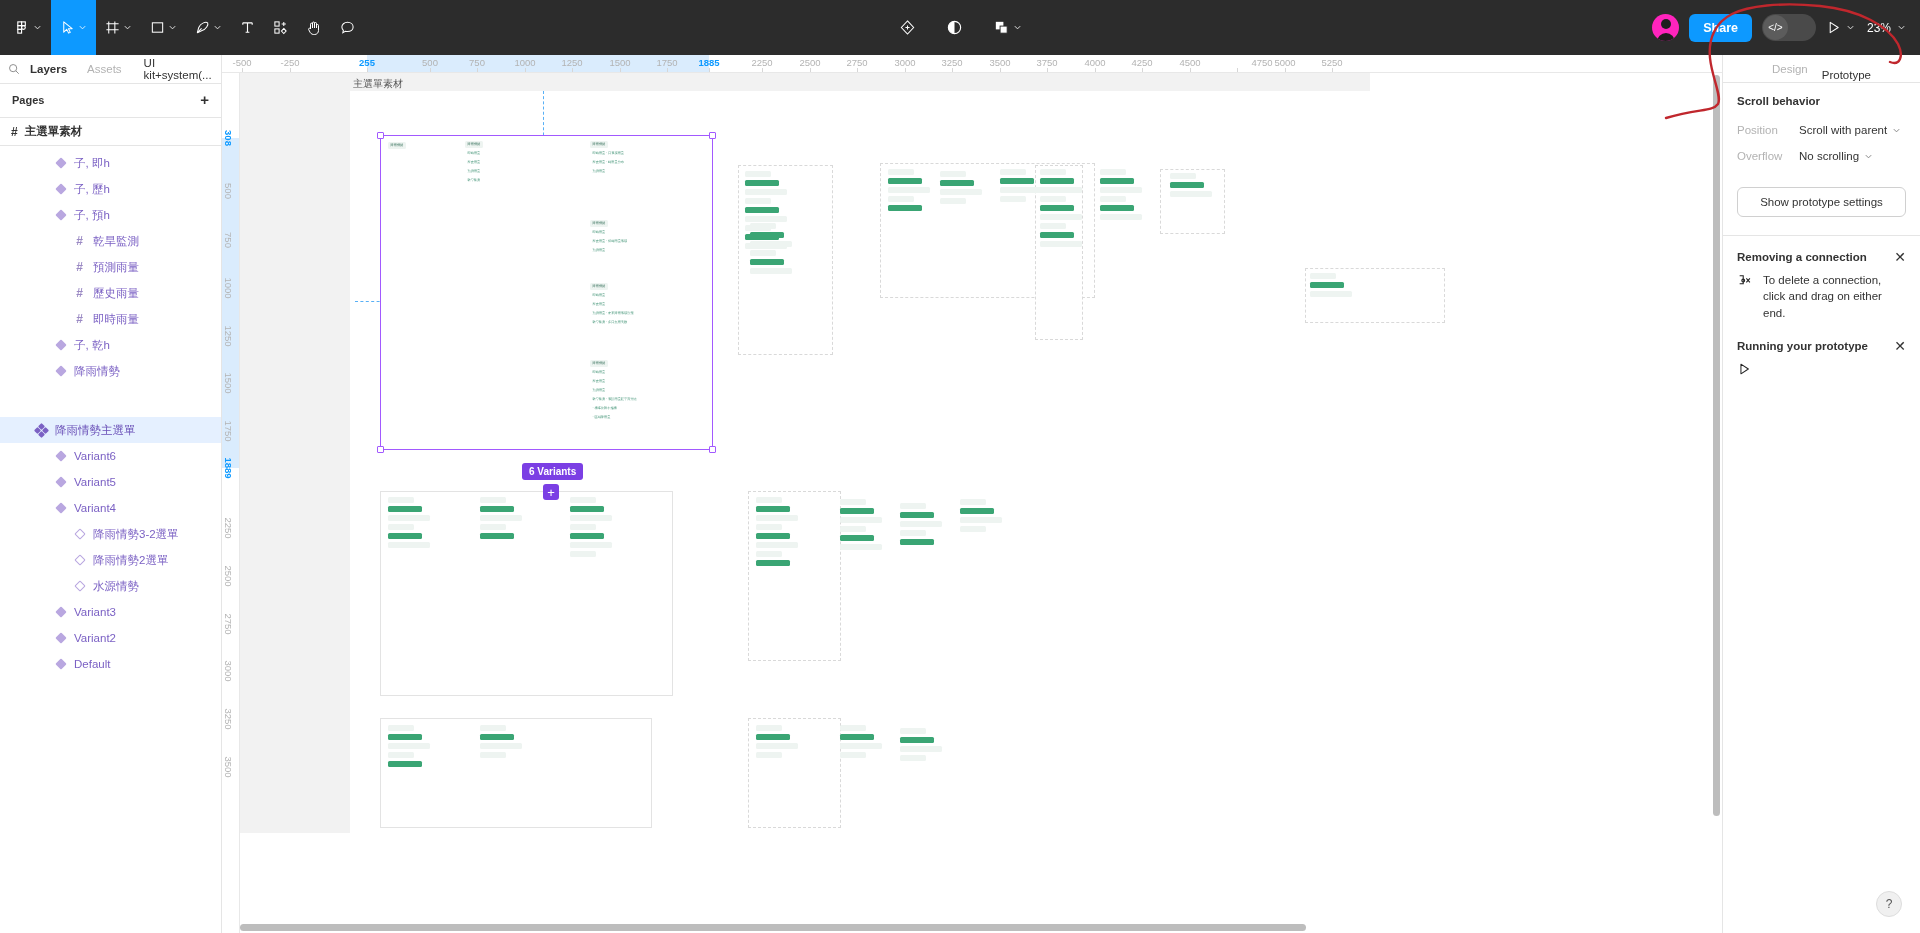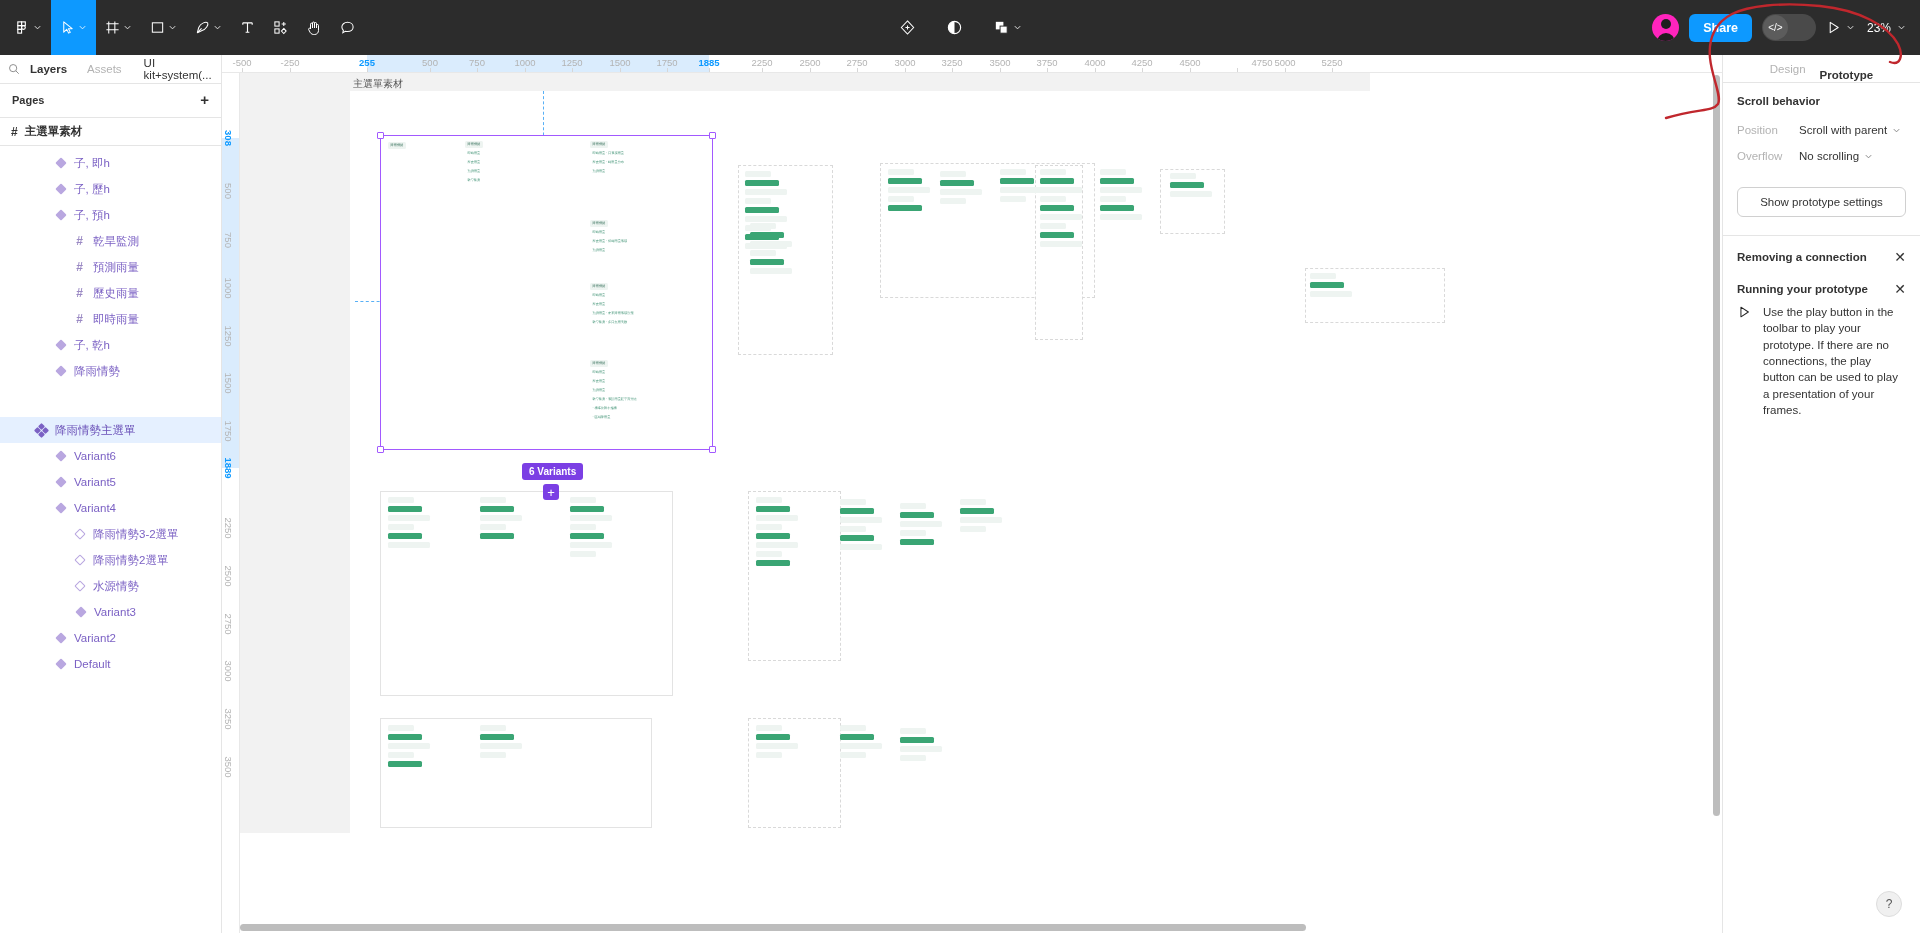--- a/index.html
+++ b/index.html
@@ -205,21 +205,21 @@
   #right-panel {
     position:absolute; top:55px; right:0; width:198px; height:878px;
     background:#fff; border-left:1px solid #e5e5e5; z-index:30;
     font-size:11.5px; color:#333;
   }
   .rp-tabs {
     height:28px; display:flex; align-items:center; gap:14px;
     padding: 0 14px; border-bottom:1px solid #e5e5e5;justify-content:center;
   }
   .rp-tab { color:#b3b3b3; cursor:pointer; }
-  .rp-tab.active { color:#333; font-weight:700;margin-top:13px; }
+  .rp-tab.active { color:#333; font-weight:400;margin-top:13px; }
   .rp-section { padding: 12px 14px 4px 14px; }
   .rp-title { font-weight:700; font-size:11.5px; margin-bottom:10px; }
   .rp-row { display:flex; align-items:center; height:26px; }
   .rp-label { width:62px; color:#b3b3b3; font-size:11.5px; }
   .rp-value { color:#333; display:flex; align-items:center; gap:5px; cursor:pointer; }
   .rp-divider { height:1px; background:#e5e5e5; margin: 10px 0 0 0; }
   .proto-btn {
     margin: 14px 14px 0 14px; height:30px; width: calc(100% - 28px);
     border:1px solid #d0d0d0; border-radius:6px; background:#fff;
     font-size:11.5px; color:#333; cursor:pointer; font-family:inherit;
@@ -514,21 +514,21 @@
           <span class="diamond hollow"></span>
         </span>
         <span>降雨情勢2選單</span>
       </div>
       <div class="layer-row" style="padding-left: 73px;">
         <span class="ico">
           <span class="diamond hollow"></span>
         </span>
         <span>水源情勢</span>
       </div>
-      <div class="layer-row" style="padding-left: 74px;">
+      <div class="layer-row" style="padding-left: 54px;">
         <span class="ico">
           <span class="diamond"></span>
         </span>
         <span>Variant3</span>
       </div>
       <div class="layer-row" style="padding-left: 54px;">
         <span class="ico">
           <span class="diamond"></span>
         </span>
         <span>Variant2</span>
@@ -824,35 +824,44 @@
   <button class="proto-btn">Show prototype settings</button>
 
   <div class="rp-divider" style="margin-top:18px"></div>
 
   
   <div style="margin-top:14px">
     <div class="tip-head">
       <span>Removing a connection</span>
       <span class="tip-close">✕</span>
     </div>
+    <div class="tip-body">
+      <span class="tip-ico">
+        <svg width="16" height="16" viewBox="0 0 18 18">
+          <path d="M3 3 H7 V12 H3" fill="none" stroke="#222" stroke-width="1.2"></path>
+          <circle cx="7" cy="8.5" r="1.6" fill="none" stroke="#222" stroke-width="1.2"></circle>
+          <path d="M10.5 6 L14.5 10.5 M14.5 6 L10.5 10.5" stroke="#222" stroke-width="1.2"></path>
+        </svg>
+      </span>
+      <span class="tip-text">To delete a connection, click and drag on either end.</span>
+    </div>
   </div>
 
   
   <div style="margin-top:18px">
     <div class="tip-head">
       <span>Running your prototype</span>
       <span class="tip-close">✕</span>
     </div>
     <div class="tip-body" style="margin-top:8px">
       <span class="tip-ico">
         <svg width="14" height="14" viewBox="0 0 16 16">
             <path d="M4.5 2.5 L13 8 L4.5 13.5 Z" fill="none" stroke="#222" stroke-width="1.15" stroke-linejoin="round"></path>
           </svg>
       </span>
-      <span class="tip-text">Use the play button in the toolbar to play your prototype. If there are no connections, the play button can be used to play a presentation of your frames.</span>
     </div>
   </div>
 </div>
 
 <svg id="scribble" viewBox="0 0 260 130">
   <path d="M6 118 C40 108 52 112 58 104 C62 96 52 78 50 58 C48 38 56 22 72 14
            C88 6 120 2 160 6 C200 10 228 26 238 44 C244 56 240 66 230 62" fill="none" stroke="#c0272d" stroke-width="2.4" stroke-linecap="round"></path>
 </svg>
 
 <div id="help-btn">?</div>

